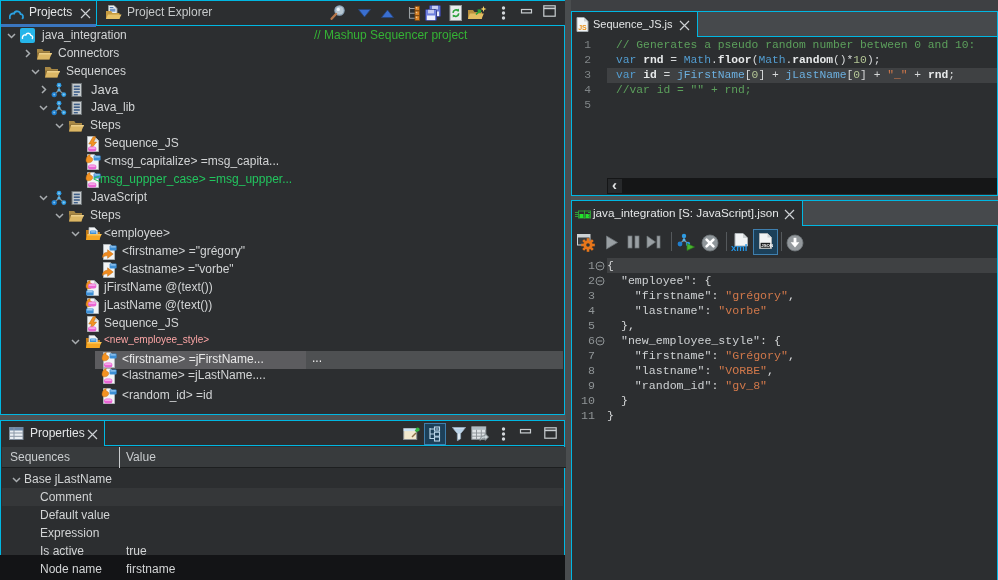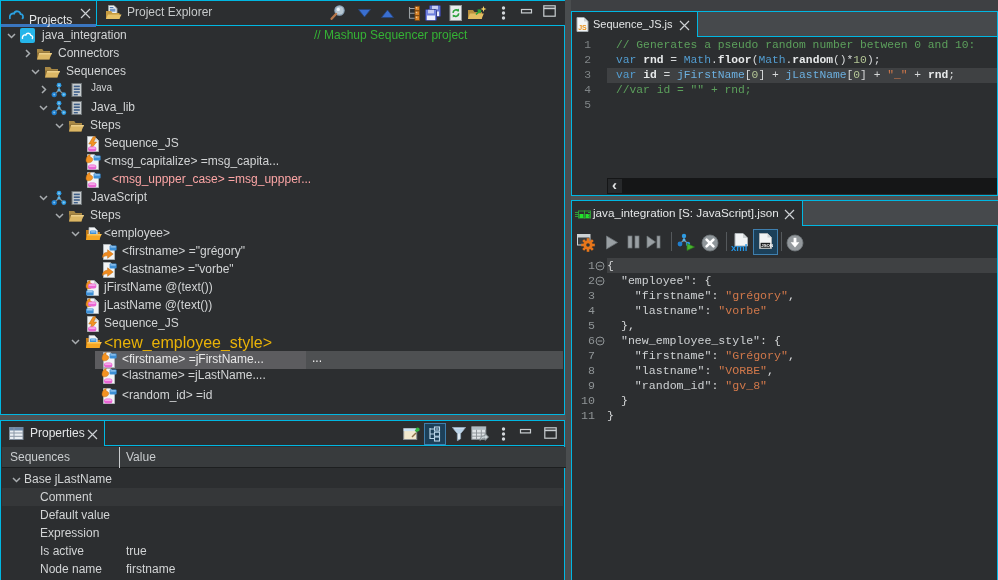--- a/index.html
+++ b/index.html
@@ -10,21 +10,21 @@
 
 <div class="panel" style="left:0;top:0;width:565px;height:415px">
 
   <div style="position:absolute;left:0;top:0;width:564px;height:24px;background:#2c2e30"></div>
   <div style="position:absolute;left:0;top:24px;width:564px;height:1px;background:#00b7e2"></div>
   <div style="position:absolute;left:0;top:23px;width:95px;height:3px;background:#3a76c0"></div>
   <div style="position:absolute;left:95px;top:0;width:1px;height:24px;background:#00b7e2"></div>
   <svg style="position:absolute;left:7px;top:6px" width="17" height="14" viewBox="0 0 17 14">
       <path d="M2 12 C0.8 8.4,3.4 5.8,6 6.7 C7 3.4,11.8 3.4,12.6 7.1 C15 7.1,15.8 10,14.2 12" stroke="#2ba0e0" fill="none" stroke-width="1.8"></path>
     </svg>
-  <span class="tabtxt" style="left:28px;top:12px">Projects</span>
+  <span class="tabtxt" style="left:28px;top:4px">Projects</span>
   <svg style="position:absolute;left:79px;top:7px" width="11" height="11" viewBox="0 0 11 11">
       <path d="M1 1 L10 10 M10 1 L1 10" stroke="#ccd0d3" stroke-width="1.2"></path>
     </svg>
   <svg style="position:absolute;left:104px;top:4px" width="17" height="15" viewBox="0 0 17 15">
       <path d="M3.5 0.5 H9 L12 3.5 V9 H3.5 Z" fill="#eef1f2" stroke="#9aa0a3" stroke-width=".9"></path>
       <path d="M4.8 2.5 H8.4 M4.8 4.2 H10.4 M4.8 5.9 H10.4" stroke="#4a78b5" stroke-width="1.1"></path>
       <path d="M1 6 L6 6 L7.5 8 L14.5 8 L14.5 14 L1 14 Z" fill="#c79b40"></path>
       <path d="M3 9.5 L16.5 9.5 L14.3 14 L1 14 Z" fill="#e8c368"></path>
     </svg>
   <span class="tabtxt" style="left:126px;top:4px;color:#c6c9ca">Project Explorer</span>
@@ -133,21 +133,21 @@
           <circle cx="12.8" cy="12.6" r="1" fill="#9fd6f5" opacity=".8"></circle>
           <circle cx="8" cy="8" r="1.6" fill="#55b4ee"></circle>
         </svg>
         <svg style="position:absolute;left:70px;top:2px" width="12" height="14" viewBox="0 0 12 14">
           <rect x="1" y="0.5" width="9.5" height="13" fill="#c7ccce" stroke="#6e7477" stroke-width="1"></rect>
           <rect x="2.8" y="2.6" width="6" height="1.6" fill="#3f5f89"></rect>
           <rect x="2.8" y="5.4" width="6" height="1.6" fill="#3f5f89"></rect>
           <rect x="2.8" y="8.2" width="6" height="1.6" fill="#3f5f89"></rect>
           <rect x="2.8" y="11" width="4" height="1.4" fill="#3f5f89"></rect>
         </svg>
-        <span style="position:absolute;left:90px;top:1px;color:#d2d4d5;font-size:10px;white-space:pre">Java</span>
+        <span style="position:absolute;left:90px;top:1px;color:#d2d4d5;font-size:13px;white-space:pre">Java</span>
       </div>
 <div style="position:absolute;left:0;top:98px;width:563px;height:18px">
         <svg style="position:absolute;left:38px;top:6px" width="9" height="6" viewBox="0 0 9 6">
           <path d="M1 1 L4.5 4.5 L8 1" stroke="#a9adb0" fill="none" stroke-width="1.5"></path>
         </svg>
         <svg style="position:absolute;left:50px;top:1px" width="16" height="16" viewBox="0 0 16 16">
           <path d="M8 8 L8 3 M8 8 L3.4 12.4 M8 8 L12.6 12.4" stroke="#8f9699" stroke-width="1.2"></path>
           <circle cx="8" cy="3.2" r="2.4" fill="#2f9be2"></circle>
           <circle cx="8" cy="3.2" r="1" fill="#9fd6f5" opacity=".8"></circle>
           <circle cx="3.2" cy="12.6" r="2.6" fill="#1f7fd0"></circle>
@@ -202,21 +202,21 @@
 <div style="position:absolute;left:0;top:170px;width:563px;height:18px">
         <svg style="position:absolute;left:84px;top:1px" width="16" height="16" viewBox="0 0 16 16">
           <path d="M2.5 0.5 H9 L13.5 4.5 V15.5 H2.5 Z" fill="#f2f4f5" stroke="#aeb4b7" stroke-width="1"></path>
           <path d="M9 0.5 L9 4.5 L13.5 4.5 Z" fill="#cdd2d4"></path>
           <path d="M1.2 7.6 C0.6 4.6,2.4 1,5.4 0.6 C4.6 2,4.8 3,6.4 3.6 C8 4.2,8.2 6.4,6.8 7.6 C5.2 9,2 9.4,1.2 7.6 Z" fill="#f39222" stroke="#c06f15" stroke-width=".5"></path>
           <rect x="8.6" y="1.6" width="7" height="5" rx="1" fill="#3c8fd6"></rect>
           <rect x="9.3" y="2.2" width="5.6" height="1.4" rx=".7" fill="#9dc9ef"></rect>
           <rect x="3" y="10.6" width="8.4" height="5" rx="2.5" fill="#ea66d4"></rect>
           <rect x="3.8" y="11.2" width="6.8" height="1.8" rx="0.9" fill="#f6a8e9"></rect>
         </svg>
-        <span style="position:absolute;left:111px;top:1px;color:#fca5a5;font-size:12px;white-space:pre">&lt;msg_uppper_case&gt; =msg_uppper...</span>
+        <span style="position:absolute;left:92px;top:1px;color:#22c55e;font-size:12px;white-space:pre">&lt;msg_uppper_case&gt; =msg_uppper...</span>
       </div>
 <div style="position:absolute;left:0;top:188px;width:563px;height:18px">
         <svg style="position:absolute;left:38px;top:6px" width="9" height="6" viewBox="0 0 9 6">
           <path d="M1 1 L4.5 4.5 L8 1" stroke="#a9adb0" fill="none" stroke-width="1.5"></path>
         </svg>
         <svg style="position:absolute;left:50px;top:1px" width="16" height="16" viewBox="0 0 16 16">
           <path d="M8 8 L8 3 M8 8 L3.4 12.4 M8 8 L12.6 12.4" stroke="#8f9699" stroke-width="1.2"></path>
           <circle cx="8" cy="3.2" r="2.4" fill="#2f9be2"></circle>
           <circle cx="8" cy="3.2" r="1" fill="#9fd6f5" opacity=".8"></circle>
           <circle cx="3.2" cy="12.6" r="2.6" fill="#1f7fd0"></circle>
@@ -319,21 +319,21 @@
           <path d="M1 1 L4.5 4.5 L8 1" stroke="#a9adb0" fill="none" stroke-width="1.5"></path>
         </svg>
         <svg style="position:absolute;left:84px;top:1px" width="17" height="16" viewBox="0 0 17 16">
           <path d="M1 4 L5.5 4 L7 6 L15 6 L15 14 L1 14 Z" fill="#c27b16"></path>
           <path d="M4 1.5 H9.5 L12.5 4.5 V10 H4 Z" fill="#f2f4f5" stroke="#aeb4b7" stroke-width=".8"></path>
           <rect x="5" y="4.5" width="6.4" height="4.4" rx="1" fill="#3c8fd6"></rect>
           <rect x="5.7" y="5.2" width="5" height="1.4" rx=".7" fill="#9dc9ef"></rect>
           <path d="M2.6 8 L16.6 8 L14.2 14 L1 14 Z" fill="#f5a623"></path>
           <path d="M2.6 8 L16.6 8 L16 9.4 L2.2 9.4 Z" fill="#fbc75e"></path>
         </svg>
-        <span style="position:absolute;left:103px;top:1px;color:#eab308;font-size:16px;white-space:pre">&lt;new_employee_style&gt;</span>
+        <span style="position:absolute;left:103px;top:1px;color:#fca5a5;font-size:10px;white-space:pre">&lt;new_employee_style&gt;</span>
       </div>
 <div style="position:absolute;left:0;top:350px;width:563px;height:18px">
         <div style="position:absolute;left:94px;top:0px;width:468px;height:18px;background:#4e5052"></div>
         <div style="position:absolute;left:94px;top:0px;width:211px;height:18px;background:#5c5c5f"></div>
         <div style="position:absolute;left:311px;top:0;width:20px;height:17px;color:#f0f0f0;font-size:12px">...</div>
         <svg style="position:absolute;left:100px;top:1px" width="16" height="16" viewBox="0 0 16 16">
           <path d="M2.5 0.5 H9 L13.5 4.5 V15.5 H2.5 Z" fill="#f2f4f5" stroke="#aeb4b7" stroke-width="1"></path>
           <path d="M9 0.5 L9 4.5 L13.5 4.5 Z" fill="#cdd2d4"></path>
           <path d="M1.2 7.6 C0.6 4.6,2.4 1,5.4 0.6 C4.6 2,4.8 3,6.4 3.6 C8 4.2,8.2 6.4,6.8 7.6 C5.2 9,2 9.4,1.2 7.6 Z" fill="#f39222" stroke="#c06f15" stroke-width=".5"></path>
           <rect x="8.6" y="1.6" width="7" height="5" rx="1" fill="#3c8fd6"></rect>
@@ -365,21 +365,21 @@
           <rect x="3" y="10.6" width="8.4" height="5" rx="2.5" fill="#ea66d4"></rect>
           <rect x="3.8" y="11.2" width="6.8" height="1.8" rx="0.9" fill="#f6a8e9"></rect>
         </svg>
         <span style="position:absolute;left:121px;top:1px;color:#d2d4d5;font-size:12px;white-space:pre">&lt;random_id&gt; =id</span>
       </div>
   </div>
 </div>
 
 <div style="position:absolute;left:0;top:415px;width:566px;height:5px;background:#4e5254"></div>
 
-<div class="panel" style="left:0;top:420px;width:565px;height:161px;border-bottom:none">
+<div class="panel" style="left:0;top:420px;width:565px;height:135px;border-bottom:none">
   <div style="position:absolute;left:103px;top:0;width:1px;height:25px;background:#00b7e2"></div>
   <div style="position:absolute;left:104px;top:24px;width:460px;height:1px;background:#00b7e2"></div>
   <svg style="position:absolute;left:8px;top:6px" width="15" height="13" viewBox="0 0 15 13">
       <rect x="0.5" y="0.5" width="13.5" height="12" fill="#e9eef3" stroke="#7d8a99" stroke-width="1"></rect>
       <rect x="0.5" y="0.5" width="13.5" height="3" fill="#6c87a8"></rect>
       <path d="M5 0.5 V12.5 M0.5 6 H14 M0.5 9.3 H14" stroke="#8a97a6" stroke-width="1"></path>
     </svg>
   <span class="tabtxt" style="left:29px;top:5px">Properties</span>
   <svg style="position:absolute;left:86px;top:8px" width="11" height="11" viewBox="0 0 11 11">
       <path d="M1 1 L10 10 M10 1 L1 10" stroke="#ccd0d3" stroke-width="1.2"></path>

